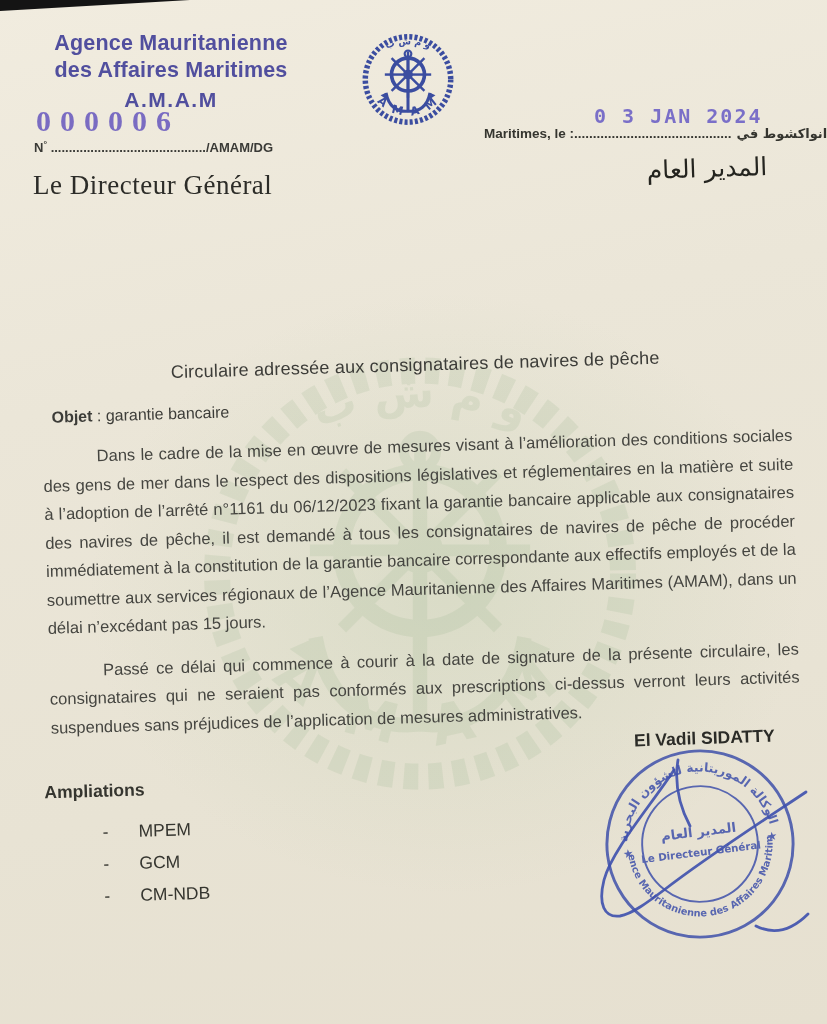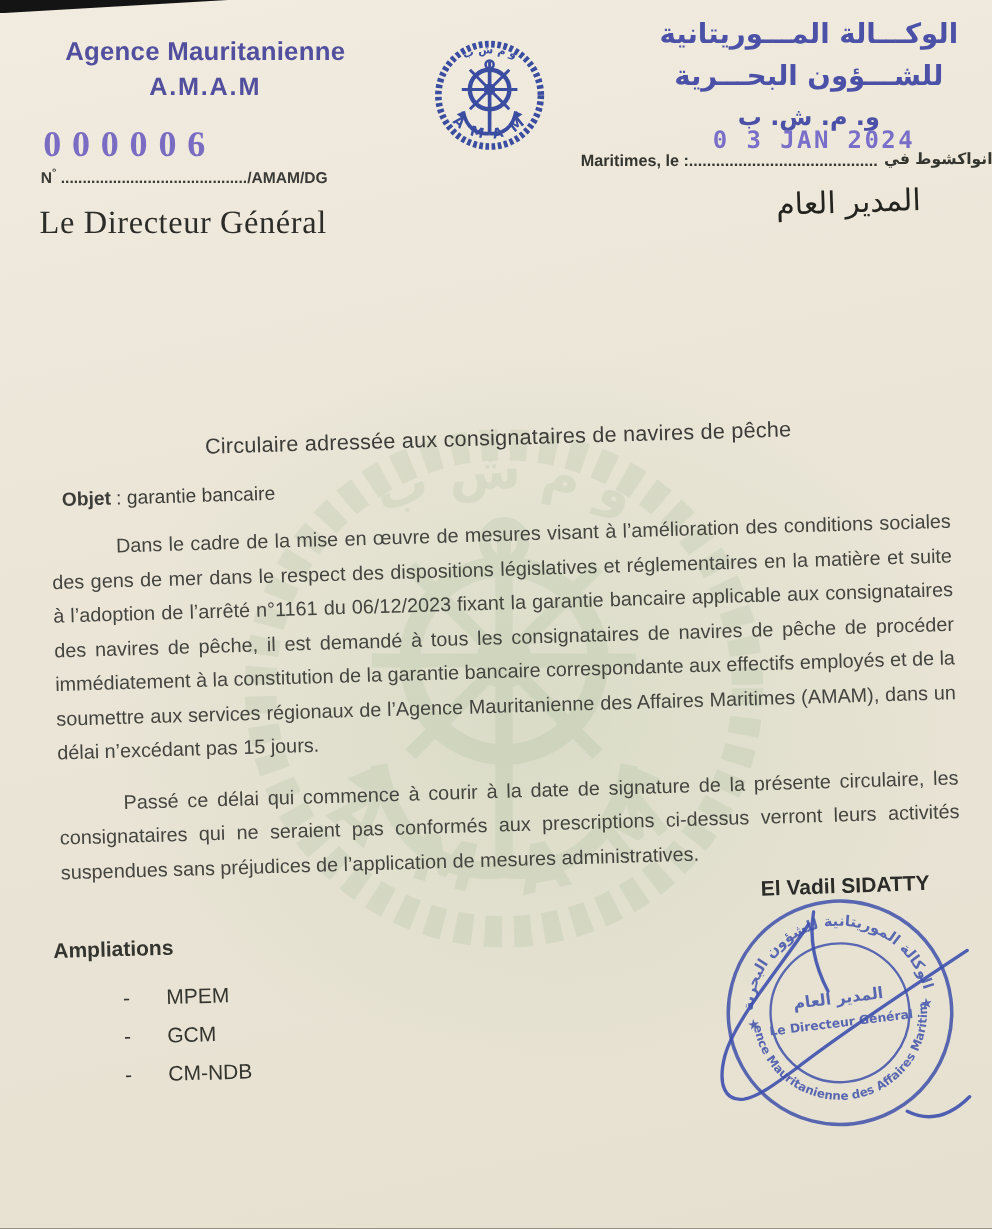--- a/index.html
+++ b/index.html
@@ -126,20 +126,21 @@
       <line x1="100" y1="96" x2="126.9" y2="69.1" stroke-width="4"></line>
       <circle cx="100" cy="96" r="27" fill="none" stroke-width="6"></circle>
     </g>
     <circle cx="100" cy="96" r="8" fill="currentColor"></circle>
     <text font-size="15" font-weight="bold"><textPath href="#wm-top" startOffset="50%" text-anchor="middle">و م ش ب</textPath></text>
     <text font-size="19" font-weight="bold" letter-spacing="4"><textPath href="#wm-bot" startOffset="50%" text-anchor="middle">A M A M</textPath></text>
   </svg>
 
   <div class="hdr-left">
     <div>Agence Mauritanienne</div>
+    <div>des Affaires Maritimes</div>
     <div class="acr">A.M.A.M</div>
   </div>
 
   <div class="serial">000006</div>
 
   <div class="ref-line"><span>N</span><sup>°</sup> <span>...........................................</span><span>/AMAM/DG</span></div>
 
   <svg class="logo-svg" viewBox="0 0 200 200" aria-hidden="true">
     <defs>
       <path id="lg-top" d="M 26,84 A 92,92 0 0 1 174,84"></path>
@@ -163,25 +164,20 @@
       <line x1="100" y1="96" x2="73.1" y2="69.1" stroke-width="4"></line>
       <line x1="100" y1="96" x2="100" y2="58" stroke-width="4"></line>
       <line x1="100" y1="96" x2="126.9" y2="69.1" stroke-width="4"></line>
       <circle cx="100" cy="96" r="27" fill="none" stroke-width="6"></circle>
     </g>
     <circle cx="100" cy="96" r="8" fill="currentColor"></circle>
     <text font-size="15" font-weight="bold"><textPath href="#lg-top" startOffset="50%" text-anchor="middle">و م ش ب</textPath></text>
     <text font-size="19" font-weight="bold" letter-spacing="4"><textPath href="#lg-bot" startOffset="50%" text-anchor="middle">A M A M</textPath></text>
   </svg>
 
-  <div class="hdr-right">
-    <div>الوكـــالة المـــوريتانية</div>
-    <div>للشـــؤون البحـــرية</div>
-    <div class="ar-acr">و. م. ش. ب</div>
-  </div>
 
   <div class="date-stamp">0 3 JAN 2024</div>
 
   <div class="place-line">
     <span>Maritimes, le :</span>
       <span>..........................................</span>
       <span class="ar">انواكشوط في :</span>
   </div>
 
   <div class="directeur">Le Directeur Général</div>

